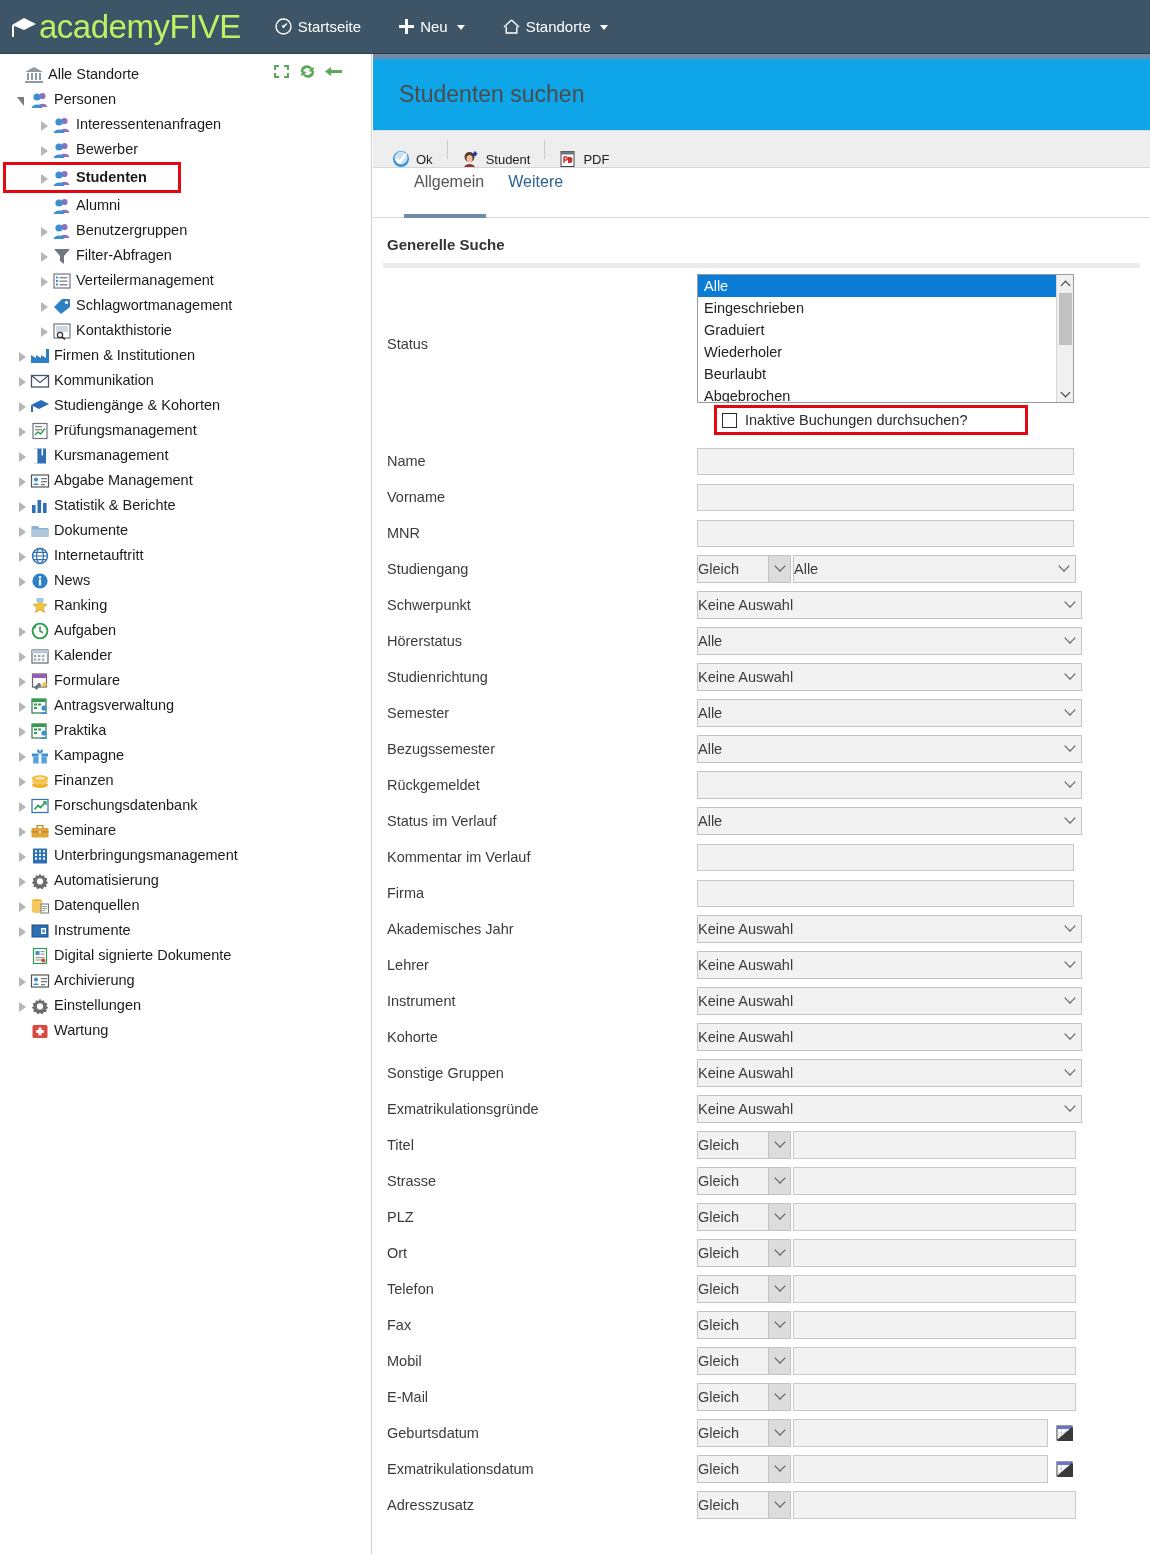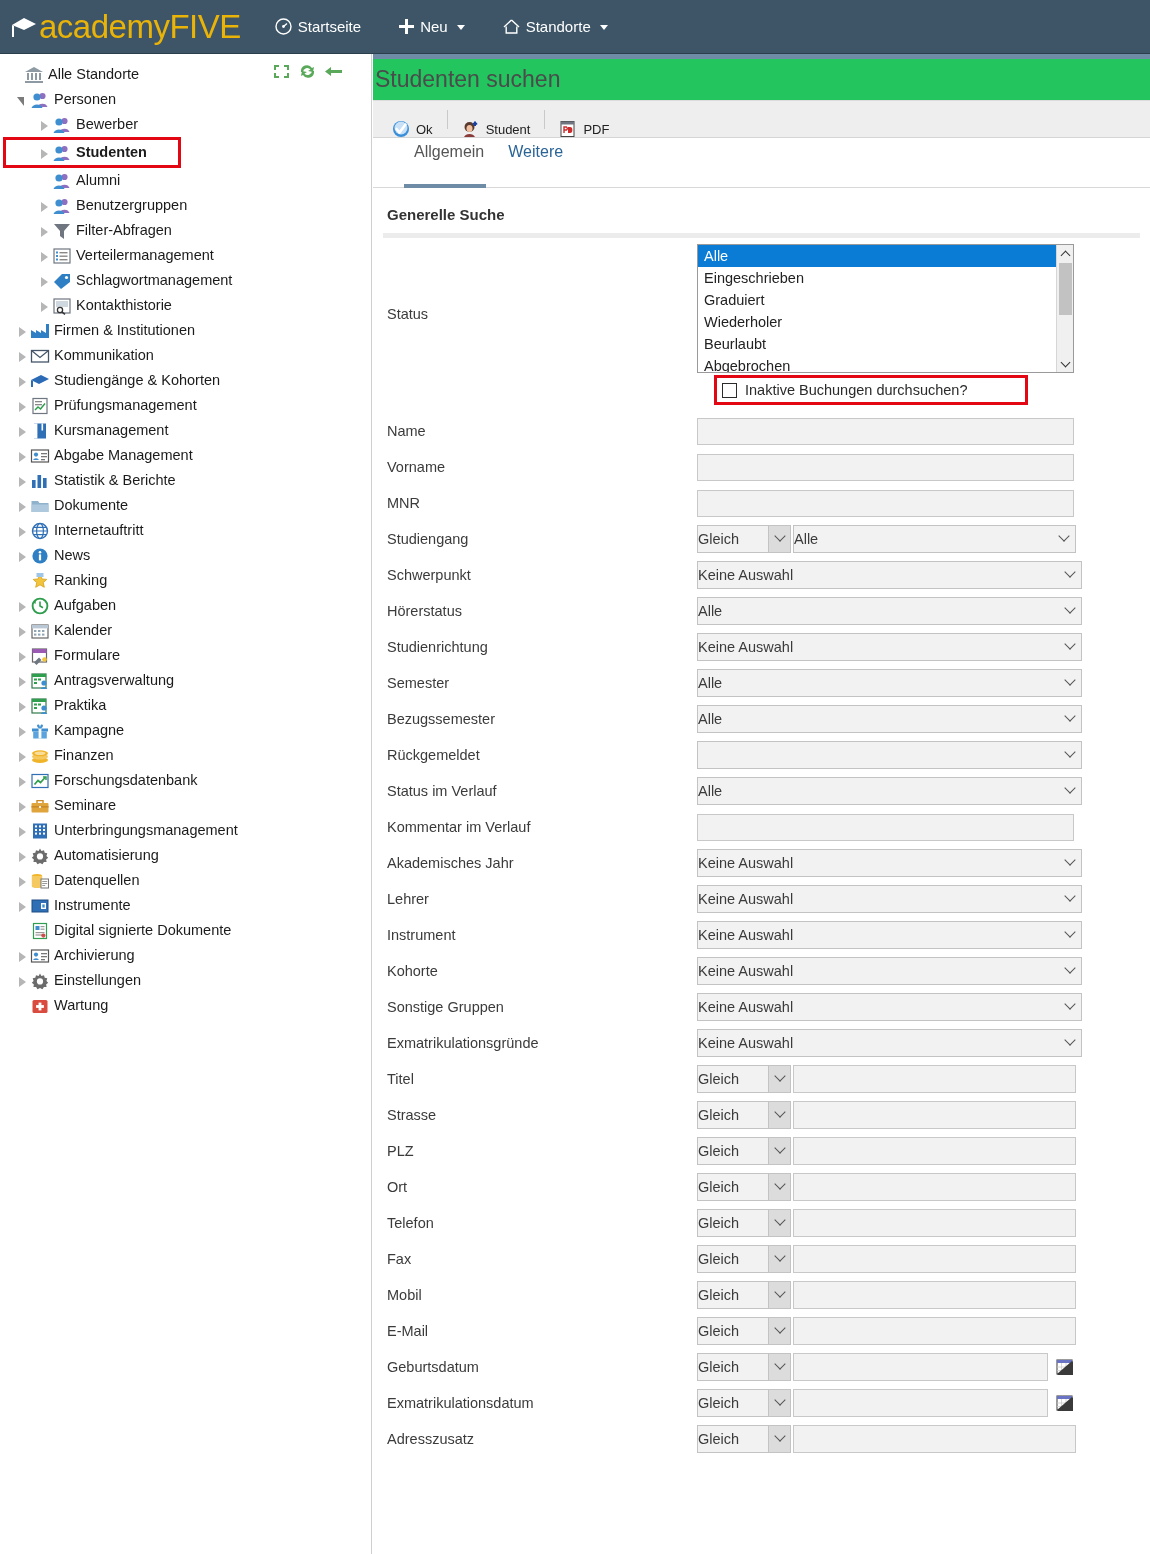--- a/index.html
+++ b/index.html
@@ -24,21 +24,21 @@
     display: flex; align-items: center;
     border-bottom: 1px solid #2b3e4b;
   }
   .brand {
     display: flex; align-items: center;
     margin-left: 8px;
     height: 54px;
   }
   .brand-cap { width: 30px; height: 30px; margin-right: 1px; position: relative; }
   .brand-text {
-    font-size: 33px; color: #eab308; letter-spacing: -0.5px;
+    font-size: 33px; color: #bef264; letter-spacing: -0.5px;
     font-weight: 300; line-height: 1;
     white-space: nowrap;
   }
   .brand-text .five { font-weight: 300; }
   .nav-items { display: flex; align-items: center; margin-left: 24px; gap: 18px; }
   .nav-item {
     display: flex; align-items: center; gap: 6px;
     color: #ffffff; font-size: 15px;
     padding: 6px 10px; cursor: pointer; white-space: nowrap;
   }
@@ -109,23 +109,23 @@
 
   
   .main {
     position: absolute; left: 373px; top: 54px;
     width: 777px; height: 1500px;
     background: #ffffff;
     overflow: hidden;
   }
   .main-topline { height: 5px; background: #6e8ca6; }
   .page-title-bar {
-    height: 42px; background: #22c55e;
+    height: 72px; background: #0ea5e9;
     display: flex; align-items: center;
-    padding-left: 2px;
+    padding-left: 26px;
     border-bottom: 1px solid #dcdcdc;
   }
   .page-title { font-size: 23px; color: #4b4b4b; font-weight: 400; }
   .toolbar {
     height: 37px; background: #eeeeee;
     display: flex; align-items: center;
     padding-left: 10px;
     border-bottom: 1px solid #d5d5d5;
   }
   .tbtn {
@@ -355,20 +355,32 @@
             <span class="arrow expanded"></span>
             <span class="nicon">
               <svg width="20" height="18" viewBox="0 0 20 18">
                 <circle cx="12.5" cy="5" r="3.1" fill="#8e6fc0"></circle>
                 <path d="M7.5 16 A5.2 4.6 0 0 1 17.5 16 Z" fill="#8e6fc0"></path>
                 <circle cx="7" cy="6" r="3.6" fill="#3f8fd0"></circle>
                 <path d="M1.5 17 A5.8 5.2 0 0 1 12.5 17 Z" fill="#3f8fd0"></path>
               </svg>
             </span>
             <span class="nlabel">Personen</span>
+          </div>
+          <div class="node lvl2">
+            <span class="arrow collapsed"></span>
+            <span class="nicon">
+              <svg width="20" height="18" viewBox="0 0 20 18">
+                <circle cx="12.5" cy="5" r="3.1" fill="#8e6fc0"></circle>
+                <path d="M7.5 16 A5.2 4.6 0 0 1 17.5 16 Z" fill="#8e6fc0"></path>
+                <circle cx="7" cy="6" r="3.6" fill="#3f8fd0"></circle>
+                <path d="M1.5 17 A5.8 5.2 0 0 1 12.5 17 Z" fill="#3f8fd0"></path>
+              </svg>
+            </span>
+            <span class="nlabel">Interessentenanfragen</span>
           </div>
           <div class="node lvl2">
             <span class="arrow collapsed"></span>
             <span class="nicon">
               <svg width="20" height="18" viewBox="0 0 20 18">
                 <circle cx="12.5" cy="5" r="3.1" fill="#8e6fc0"></circle>
                 <path d="M7.5 16 A5.2 4.6 0 0 1 17.5 16 Z" fill="#8e6fc0"></path>
                 <circle cx="7" cy="6" r="3.6" fill="#3f8fd0"></circle>
                 <path d="M1.5 17 A5.8 5.2 0 0 1 12.5 17 Z" fill="#3f8fd0"></path>
               </svg>
@@ -1011,20 +1023,26 @@
             </div>
           </div>
         </div>
         <div class="frow">
           <div class="flabel">Kommentar im Verlauf</div>
           <div class="fctl">
             <input class="tinput" type="text" value="" style="">
           </div>
         </div>
         <div class="frow">
+          <div class="flabel">Firma</div>
+          <div class="fctl">
+            <input class="tinput" type="text" value="" style="">
+          </div>
+        </div>
+        <div class="frow">
           <div class="flabel">Akademisches Jahr</div>
           <div class="fctl">
             <div class="sel sel-wide">
               <span>Keine Auswahl</span>
               <span class="chev">
                 <span class="chev-g"></span>
               </span>
             </div>
           </div>
         </div>

